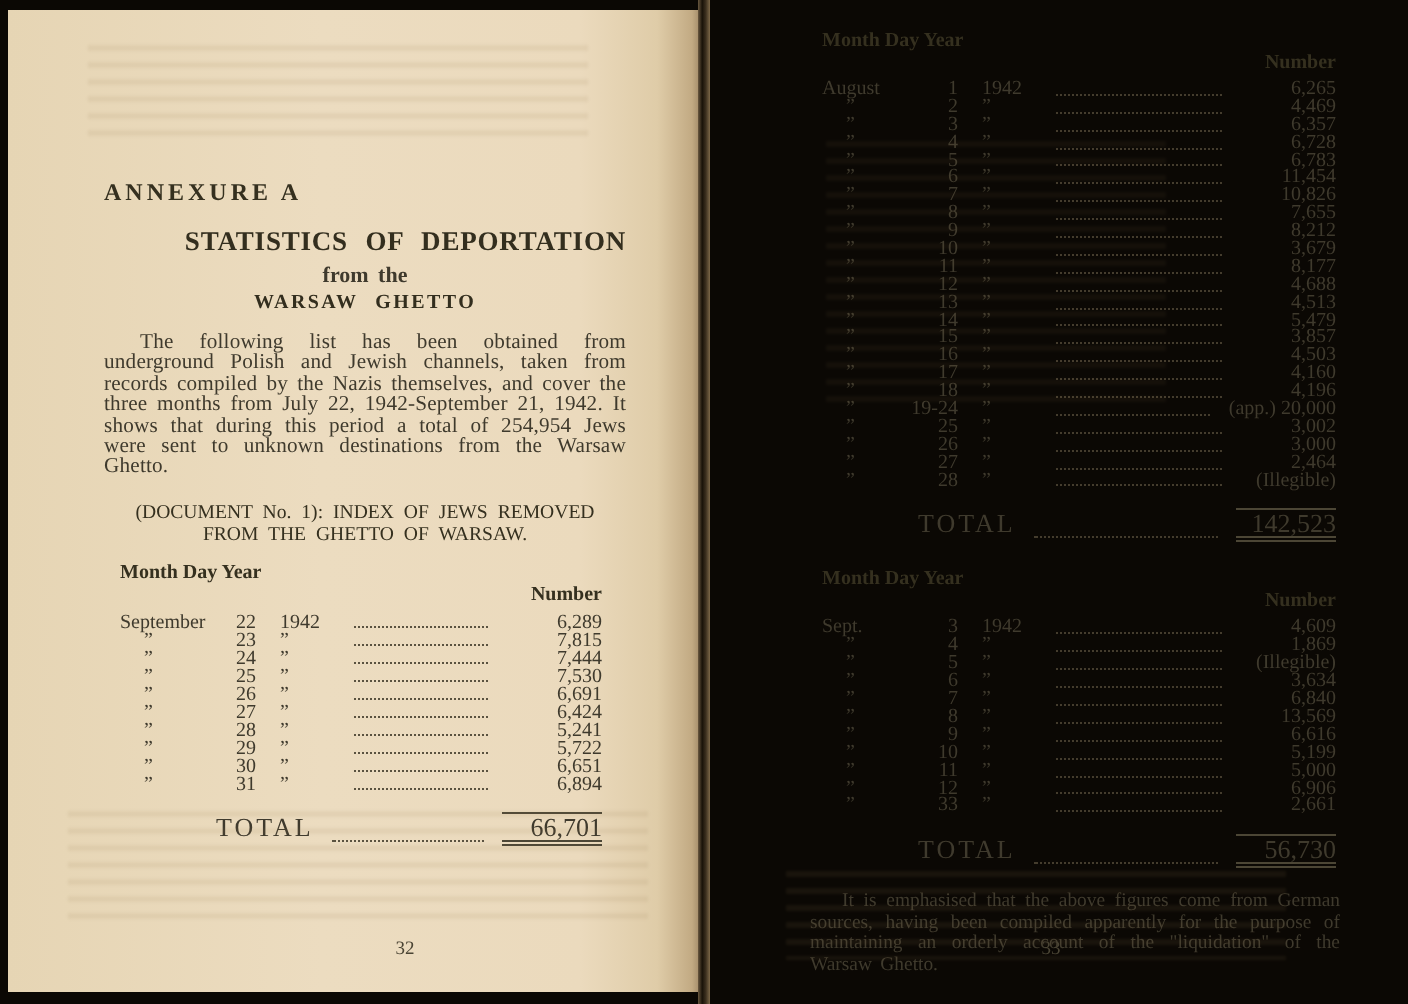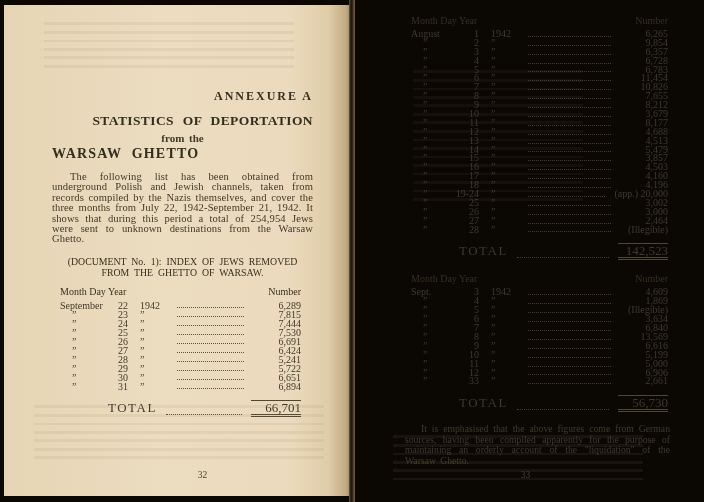--- a/index.html
+++ b/index.html
@@ -19,33 +19,33 @@
   .page-right{
     left:353px;width:345px;
     background:linear-gradient(90deg,#bda care 0%,#c9b28b 0%,#e2d0af 5%,#ecdcc0 22%,#ecdcc0 88%,#e4d3b2 96%,#d2bf9a 100%);
     padding:0 28px 0 52px;
   }
   .gutter{position:absolute;left:349px;top:0;width:6px;height:502px;
     background:linear-gradient(90deg,#6b5940 0%,#181208 35%,#3b2f1e 65%,#7c6848 100%);}
   .ghost{position:absolute;opacity:.5;filter:blur(.7px);pointer-events:none;
     background:repeating-linear-gradient(180deg,transparent 0 5.5px,rgba(148,122,82,.22) 5.5px 8.5px);}
   
-  .hd-annexure{margin-top:84px;text-align:right;font-weight:bold;font-size:12px;letter-spacing:2px;color:#35301f;}
+  .hd-annexure{margin-top:84px;text-align:left;font-weight:bold;font-size:12px;letter-spacing:2px;color:#35301f;}
   .hd-title{margin-top:9px;text-align:right;font-weight:bold;font-size:13.5px;letter-spacing:.4px;word-spacing:5px;color:#332e1e;}
   .hd-from{margin-top:3px;text-align:center;font-weight:bold;font-size:11px;word-spacing:2px;}
-  .hd-wg{margin-top:2px;text-align:left;font-weight:bold;font-size:14px;letter-spacing:1.2px;word-spacing:5px;color:#332e1e;}
+  .hd-wg{margin-top:2px;text-align:center;font-weight:bold;font-size:10px;letter-spacing:1.2px;word-spacing:5px;color:#332e1e;}
   
   .para{margin:10px 0 0 0;font-size:10.6px;line-height:10.4px;text-align:justify;
     text-indent:18px;word-spacing:1.6px;letter-spacing:.1px;}
   .para2{margin-top:6px;}
   .doc-heading{margin:11px 4px 0 4px;text-align:center;font-weight:normal;font-size:9.8px;line-height:11px;word-spacing:2.5px;color:#35301f;}
   
   .dep-table{margin-top:8px;padding-left:8px;padding-right:12px;}
   .dep-table-r{margin-top:10px;padding-left:6px;padding-right:2px;}
-  .thead{display:flex;font-weight:normal;font-size:10px;margin-bottom:4px;color:#35301f;}
+  .thead{display:flex;font-weight:bold;font-size:10px;margin-bottom:4px;color:#35301f;flex-direction:column;}
   .th-num{margin-left:auto;}
   .trow{display:flex;align-items:baseline;line-height:9px;font-size:10px;height:9px;}
   .trow-r{height:8.9px;line-height:8.9px;}
   .c-m{width:42px;padding-left:12px;box-sizing:border-box;}
   .tbody div:first-of-type .c-m{padding-left:0;}
   .c-d{width:26px;text-align:right;white-space:nowrap;}
   .c-y{width:40px;padding-left:12px;box-sizing:border-box;}
   .leader{flex:1;align-self:flex-end;margin:0 9px 2px 9px;border-bottom:1.5px dotted rgba(74,67,50,.9);}
   .c-n{min-width:48px;text-align:right;white-space:nowrap;}
   .total{display:flex;align-items:baseline;margin-top:9px;font-size:13px;line-height:11px;}
@@ -188,21 +188,21 @@
             <span class="c-y">1942</span>
             <span class="leader"></span>
             <span class="c-n">6,265</span>
           </div>
 
           <div class="trow trow-r">
             <span class="c-m">”</span>
             <span class="c-d">2</span>
             <span class="c-y">”</span>
             <span class="leader"></span>
-            <span class="c-n">9,854</span>
+            <span class="c-n">4,469</span>
           </div>
 
           <div class="trow trow-r">
             <span class="c-m">”</span>
             <span class="c-d">3</span>
             <span class="c-y">”</span>
             <span class="leader"></span>
             <span class="c-n">6,357</span>
           </div>
 

